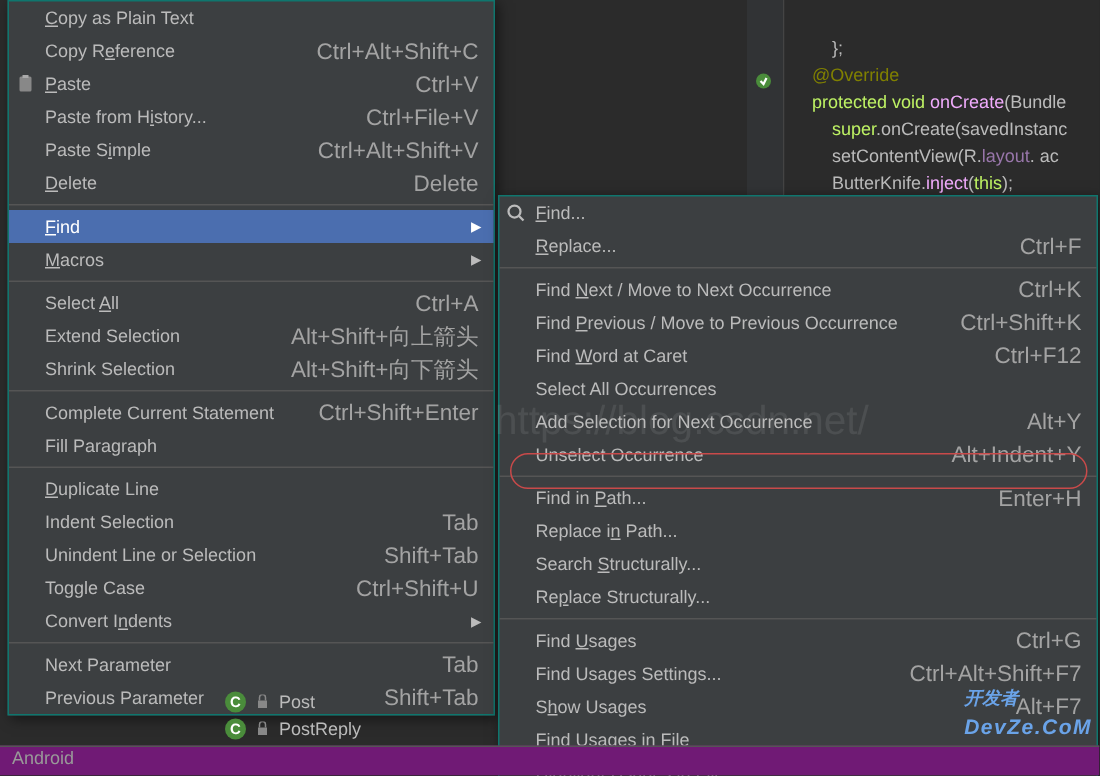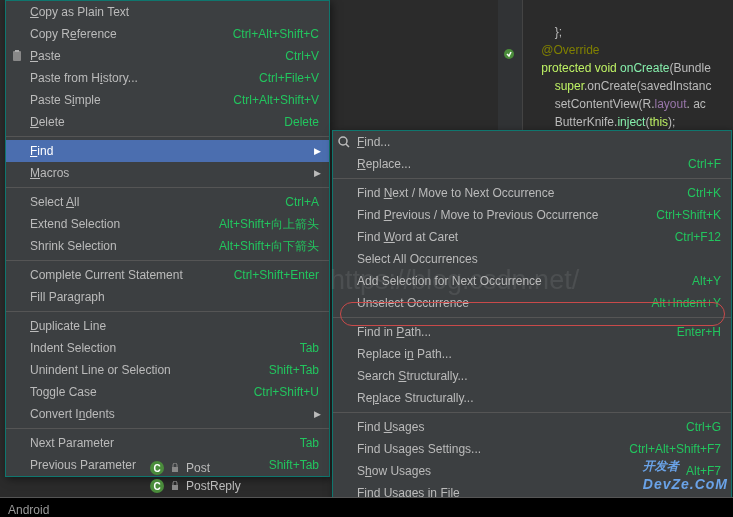--- a/index.html
+++ b/index.html
@@ -3,34 +3,34 @@
 <meta charset="utf-8">
 <style>
 * { margin: 0; padding: 0; box-sizing: border-box; font-family: "Segoe UI", Tahoma, sans-serif; font-size: 12px; }
 body { background: #2b2b2b; width: 733px; height: 517px; overflow: hidden; position: relative; color: #bbbbbb; }
 .menu { position: absolute; background: #3c3f41; border: 1px solid #0f766e; box-shadow: 2px 2px 8px rgba(0,0,0,0.5); }
 .menu-left { left: 5px; top: 0; width: 325px; }
 .menu-right { left: 332px; top: 130px; width: 400px; }
 .menu-item { display: flex; align-items: center; padding: 3px 10px 3px 24px; height: 22px; cursor: pointer; position: relative; }
 .menu-item.highlighted { background: #4b6eaf; color: #fff; }
 .menu-item .label { flex: 1; }
-.menu-item .shortcut { color: #22c55e; font-size: 12px; }
+.menu-item .shortcut { color: #a3a3a3; font-size: 15px; }
 .menu-sep { height: 1px; background: #555; margin: 3px 0; }
 .underline { text-decoration: underline; }
 .submenu-arrow { position: absolute; right: 8px; }
 .icon-paste { position: absolute; left: 4px; width: 14px; height: 14px; }
 .code-area { position: absolute; right: 0; top: 0; width: 210px; background: #2b2b2b; font-family: "Consolas", monospace; font-size: 12px; padding: 5px; line-height: 18px; white-space: pre; overflow: hidden; }
 .gutter { position: absolute; right: 210px; top: 0; width: 25px; height: 130px; background: #313335; border-right: 1px solid #444; }
 .gutter-icon { position: absolute; left: 5px; width: 12px; height: 12px; }
 .kw-orange { color: #bef264; }
-.kw-yellow { color: #86efac; margin-top: 48px; }
+.kw-yellow { color: #f0abfc; margin-top: 48px; }
 .kw-purple { color: #9876aa; text-align: right; }
 .kw-olive { color: #808000; }
 .circle-highlight { left: 340px; top: 302px; width: 385px; height: 24px; border-radius: 12px; border: 1.5px solid #c94a4a; position: absolute; pointer-events: none; }
-.bottom-bar { position: absolute; bottom: 0; left: 0; right: 0; height: 20px; background: #000000; border-top: 1px solid #555; display: flex; align-items: flex-end; padding: 0 8px; color: #999; }
+.bottom-bar { position: absolute; bottom: 0; left: 0; right: 0; height: 20px; background: #701a75; border-top: 1px solid #555; display: flex; align-items: flex-start; padding: 0 8px; color: #999; }
 .bottom-icons { position: absolute; bottom: 22px; left: 150px; }
 .bottom-icon-row { display: flex; align-items: center; gap: 6px; padding: 2px 0; color: #bbb; }
 .badge-c { background: #4a8c3b; color: #fff; border-radius: 50%; width: 14px; height: 14px; display: inline-flex; align-items: center; justify-content: center; font-size: 10px; font-weight: bold; }
 .lock-icon { width: 10px; height: 10px; }
 .watermark { position: absolute; right: 5px; bottom: 25px; font-size: 24px; color: #6aa3e8; font-weight: bold; font-style: italic; pointer-events: none; }
 .watermark .sub { font-size: 14px; display: block; text-align: right; letter-spacing: 1px; }
 .watermark2 { position: absolute; left: 330px; top: 265px; font-size: 27px; color: rgba(200,200,200,0.12); pointer-events: none; }
 </style>
 </head>
 <body>

